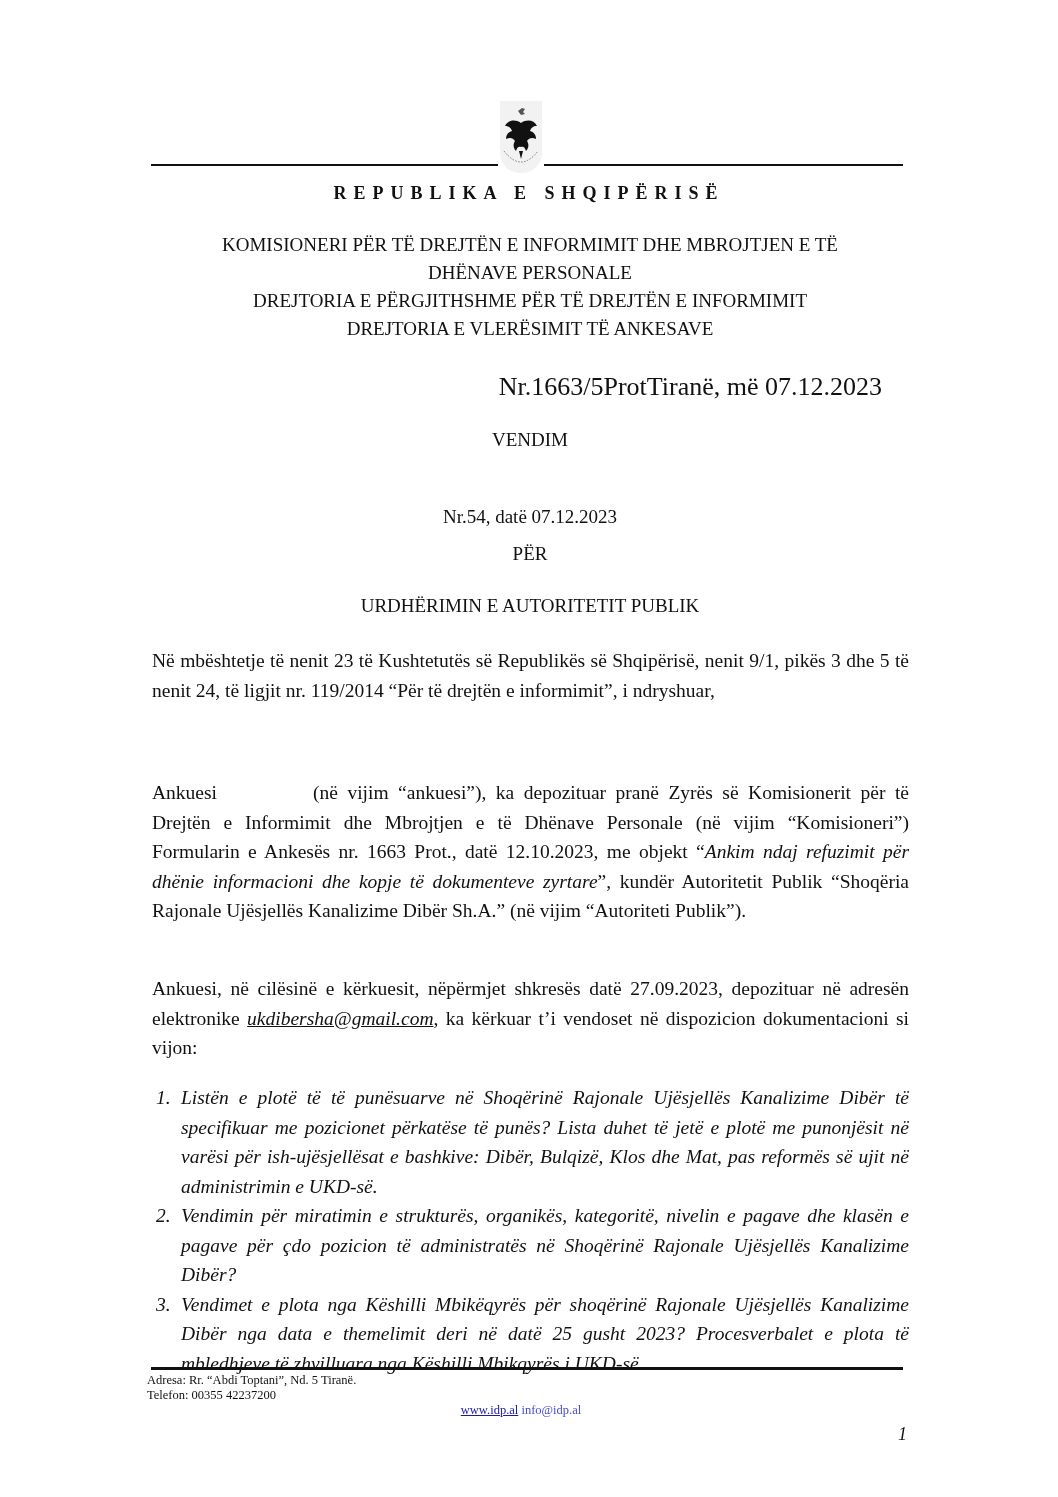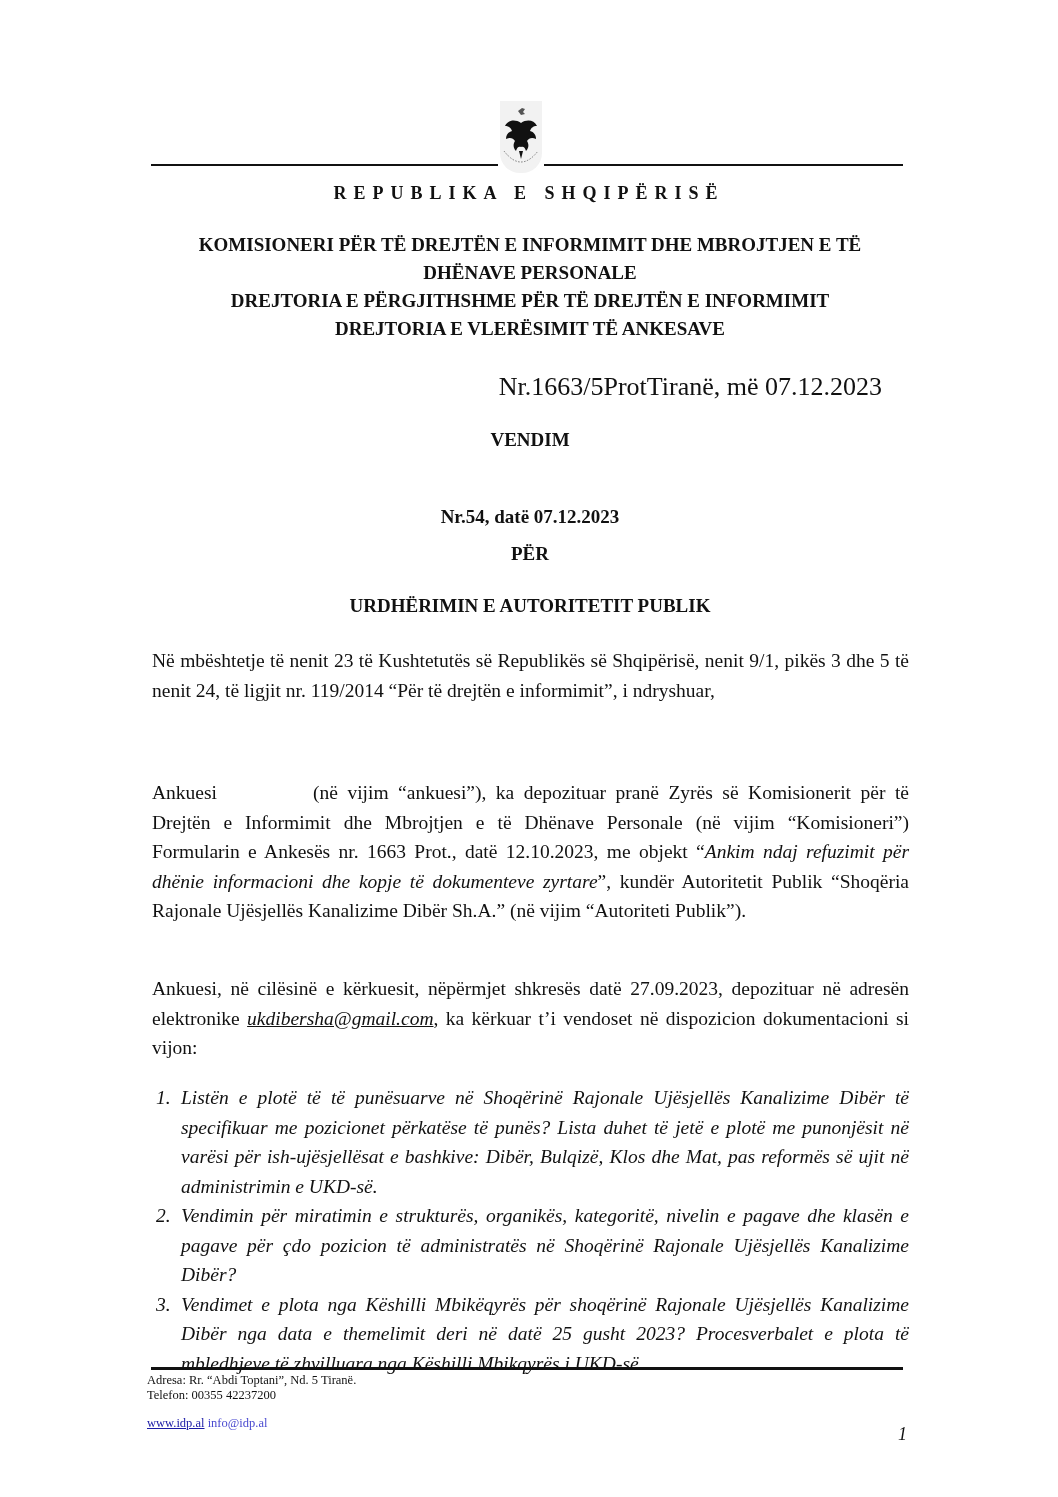--- a/index.html
+++ b/index.html
@@ -12,21 +12,21 @@
       position: absolute; left: 500px; top: 101px; width: 42px; height: 72px;
       background: #f2f2f2; border-radius: 0 0 20px 20px;
     }
     .emblem svg { width: 42px; height: 72px; display: block; }
     .rule-top-left { position: absolute; left: 151px; top: 164px; width: 347px; height: 2px; background: #111; }
     .rule-top-right { position: absolute; left: 544px; top: 164px; width: 359px; height: 2px; background: #111; }
     .republika {
       position: absolute; left: 0; width: 1058px; top: 183px; text-align: center;
       font-weight: bold; font-size: 18px; letter-spacing: 7px;
     }
-    .center-bold { position: absolute; left: 140px; width: 780px; text-align: center; font-weight: bold; font-size: 19px; line-height: 28px; }
+    .center-bold { position: absolute; left: 140px; width: 780px; text-align: center; font-weight: normal; font-size: 19px; line-height: 28px; }
     .inst { top: 231px; }
     .meta-row { position: absolute; left: 175px; width: 707px; top: 372px; font-size: 26px; display: flex; justify-content: flex-end; }
     .vendim { top: 426px; }
     .nr { top: 503px; text-align: center; }
     .per { top: 540px; }
     .urdh { top: 592px; }
     .para { position: absolute; left: 152px; width: 757px; font-size: 19.5px; line-height: 29.5px; text-align: justify; }
     .p1 { top: 646px; }
     .konst { top: 737px; }
     .p2 { top: 778px; }
@@ -34,21 +34,21 @@
     .gap { display: inline-block; width: 96px; }
     .email { font-style: italic; text-decoration: underline; }
     em { font-style: italic; }
     .list { position: absolute; left: 152px; width: 757px; top: 1083px; margin: 0; padding: 0; list-style: none; font-style: italic; font-size: 19.5px; line-height: 29.5px; }
     .list li { position: relative; padding-left: 29px; text-align: justify; }
     .list .num { position: absolute; left: 4px; top: 0; }
     .rule-bottom { position: absolute; left: 151px; top: 1367px; width: 752px; height: 3px; background: #111; }
     .footer { position: absolute; left: 147px; width: 748px; top: 1373px; font-size: 12.5px; display: flex; flex-direction: column; }
     .f-addr { width: 325px; }
     .f-tel { width: 255px; }
-    .f-web { flex: 1; text-align: left; margin-top: 13px; }
+    .f-web { flex: 1; text-align: center; }
     .link { color: #1a1aa6; text-decoration: underline; }
     .link2 { color: #4a4ad0; }
     .pagenum { position: absolute; left: 898px; top: 1424px; font-style: italic; font-size: 18px; }
   </style>
 </head>
 <body>
 
 <div class="page">
 
   <div class="emblem">

